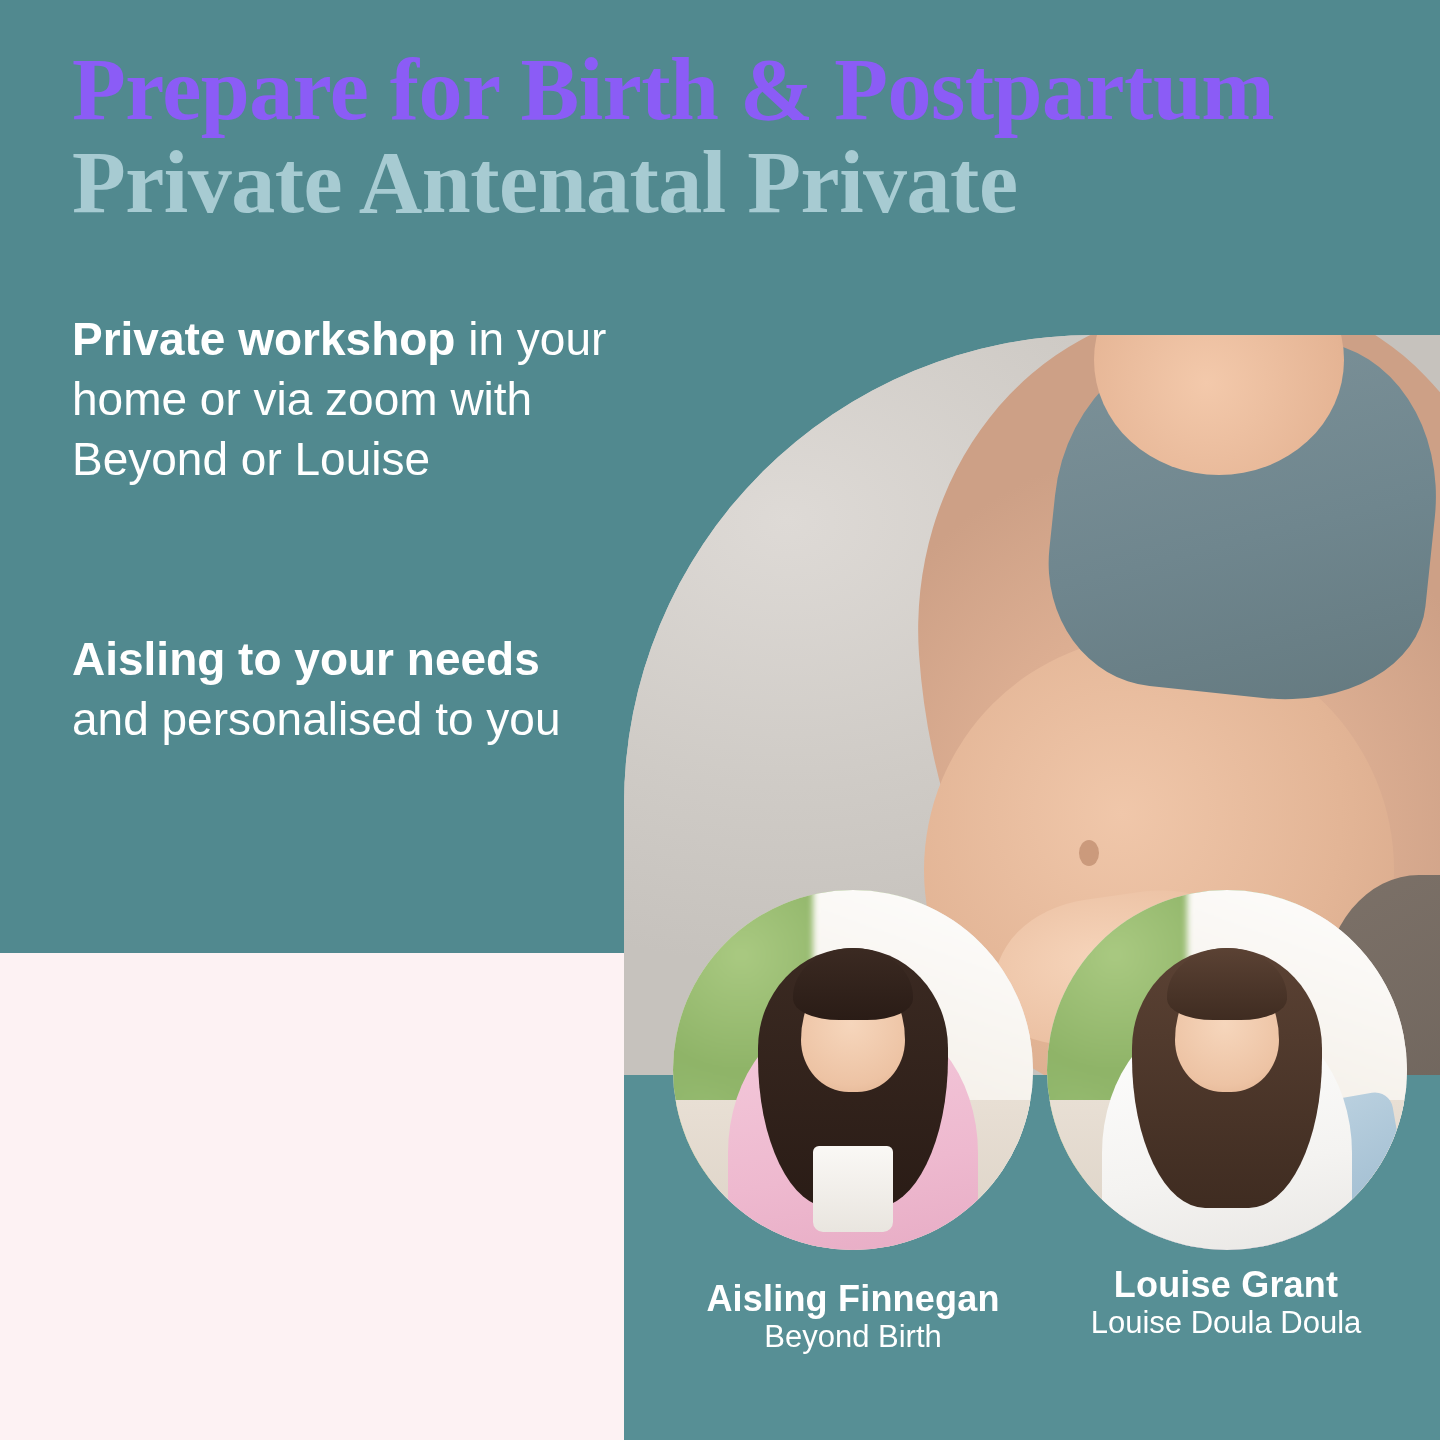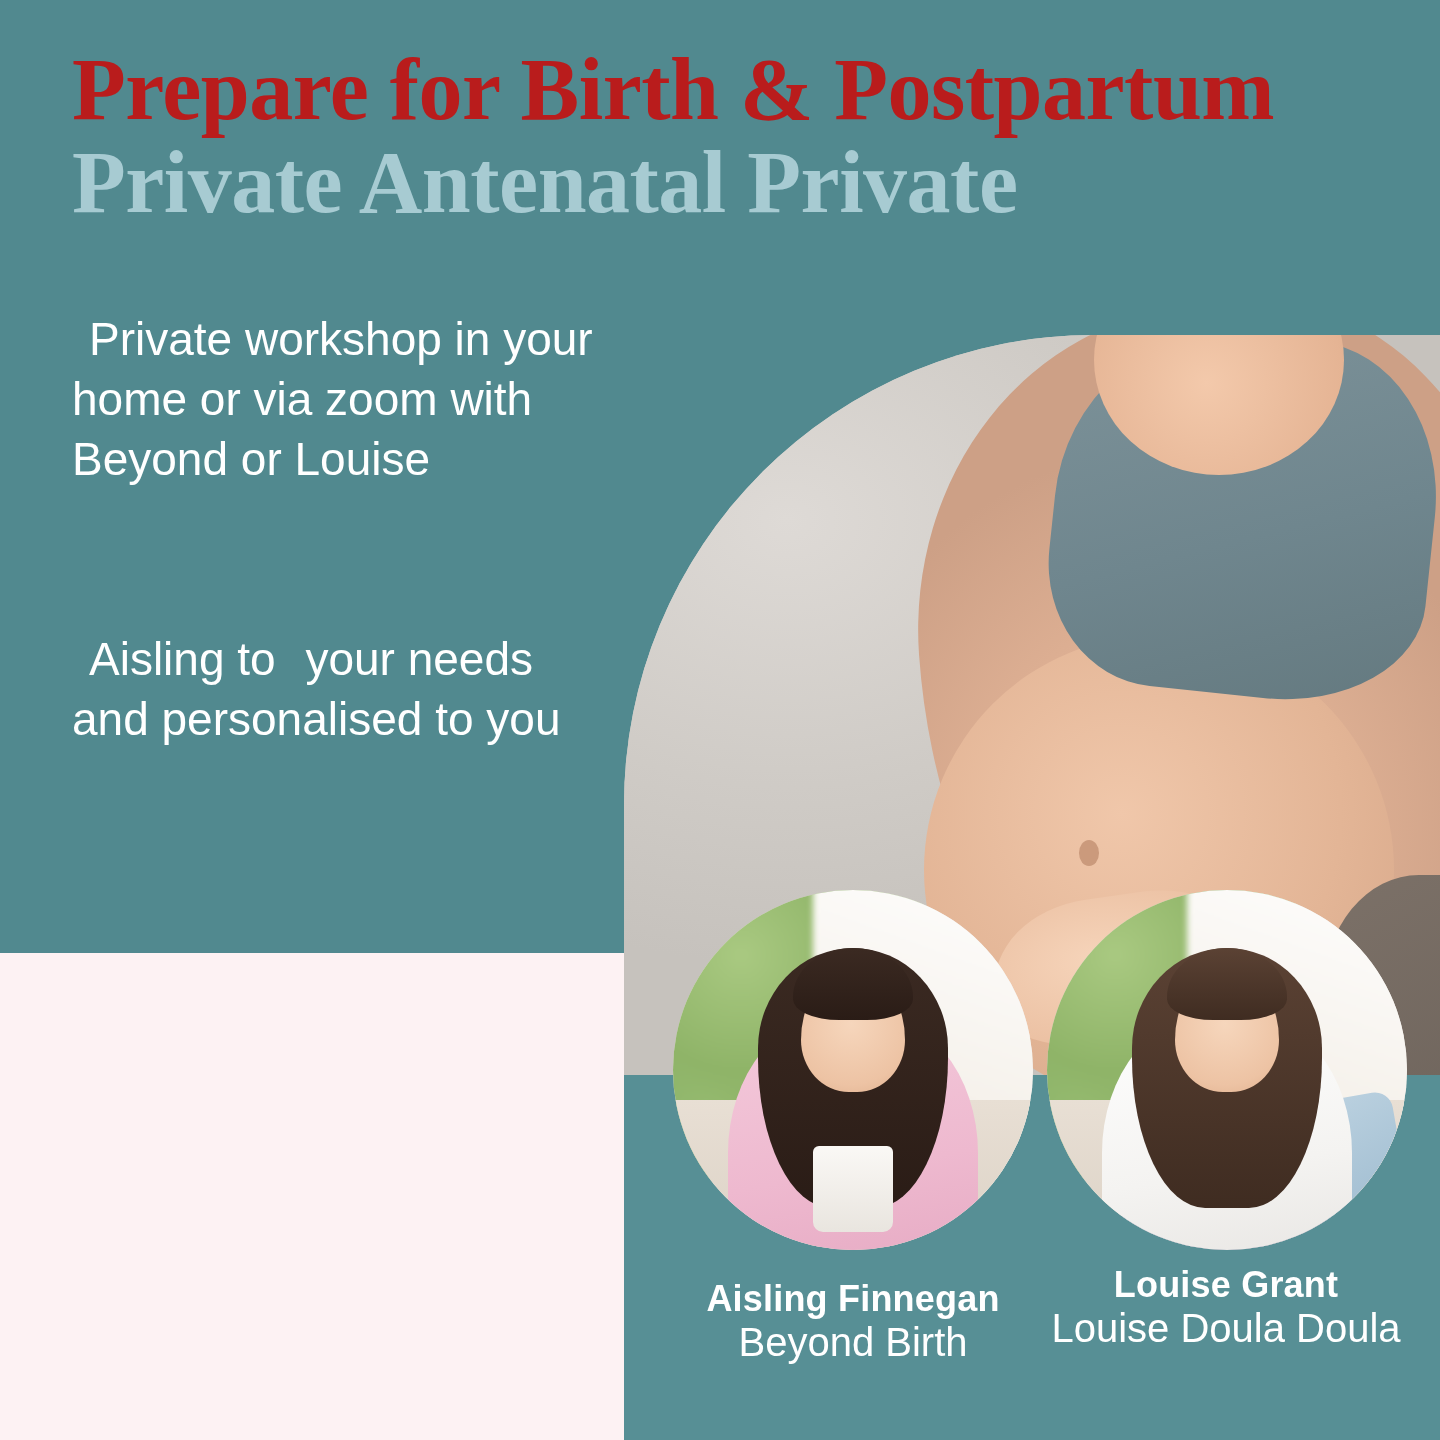--- a/index.html
+++ b/index.html
@@ -174,42 +174,42 @@
   
   .headline{
     position:absolute; left:72px; top:46px; width:1330px;
   }
   .headline .line1{
     font-family:"Liberation Serif", serif;
     font-weight:700;
     font-size:88px;
     line-height:1.0;
     letter-spacing:-0.5px;
-    color:#b91c1c;
+    color:#8b5cf6;
     white-space:nowrap;
   }
   .headline .line2{
     font-family:"Liberation Serif", serif;
     font-weight:700;
     font-size:88px;
     line-height:1.12;
     letter-spacing:-0.5px;
     color:#A7CBD2;
     white-space:nowrap;
   }
 
   
   .copy-block{
     position:absolute; left:72px; width:540px;
     color:#FFFFFF;
     font-size:46px;
     line-height:1.30;
     font-weight:300;
   }
-  .copy-block b{ font-weight:400;margin-left:17px; }
+  .copy-block b{ font-weight:700; }
   #copy-private{ top:310px; }
   #copy-tailored{ top:630px; }
 
   
   .pink-copy{
     position:absolute;
     left:72px; top:1000px; width:500px;
     color:#4E8A90;
     font-size:46px;
     line-height:1.38;
@@ -225,21 +225,21 @@
     width:400px;
   }
   .caption .name{
     font-weight:700;
     font-size:36px;
     line-height:1.12;
     letter-spacing:.2px;
   }
   .caption .role{
     font-weight:300;
-    font-size:40px;
+    font-size:31px;
     line-height:1.18;
   }
   #caption-aisling{ left:653px; top:1265px;margin-top:14px; }
   #caption-louise{ left:1026px; top:1265px; }
 </style>
 </head>
 <body>
 
 <div class="poster">
 

